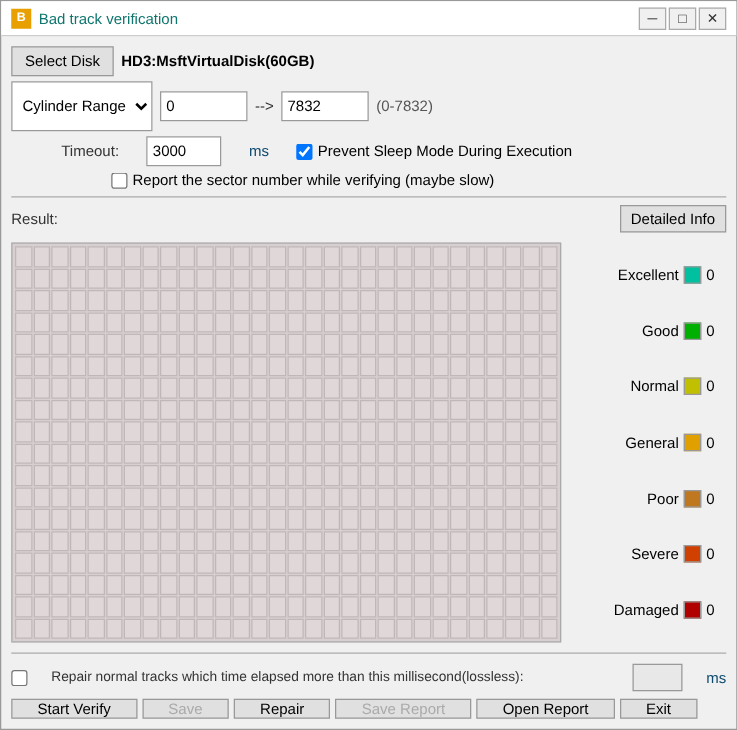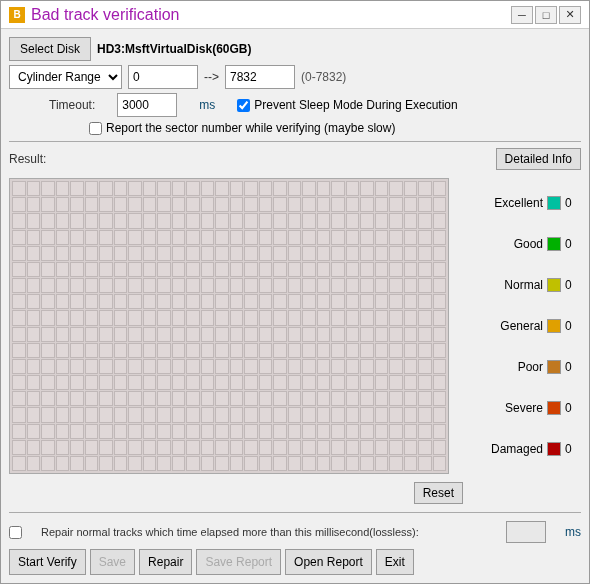--- a/index.html
+++ b/index.html
@@ -35,22 +35,22 @@
       background: #e8a000;
       display: inline-block;
       font-size: 10px;
       color: white;
       text-align: center;
       line-height: 16px;
       font-weight: bold;
     }
     .title-bar-text {
       flex: 1;
-      font-size: 16px;
-      color: #a21caf;
+      font-size: 12px;
+      color: #0f766e;
     }
     .title-bar-buttons {
       display: flex;
       gap: 2px;
     }
     .title-btn {
       width: 22px;
       height: 18px;
       background: #f0f0f0;
       border: 1px solid #aaa;
@@ -97,21 +97,21 @@
     .row2 {
       display: flex;
       align-items: center;
       gap: 6px;
     }
     .select-box {
       border: 1px solid #999;
       background: white;
       padding: 2px 4px;
       font-size: 12px;
-      height: 24px;
+      height: 40px;
       appearance: auto;
       cursor: pointer;
     }
     .text-input {
       border: 1px solid #999;
       background: white;
       padding: 2px 4px;
       font-size: 12px;
       height: 24px;
       width: 70px;
@@ -270,24 +270,24 @@
 
     .action-row {
       display: flex;
       gap: 4px;
       align-items: center;
       margin-top: 2px;
     }
     .action-btn {
       background: #e0e0e0;
       border: 1px solid #999;
-      padding: 4px 8px;
+      padding: 4px 20px;
       cursor: pointer;
       font-size: 12px;
-      height: 26px;
+      height: 16px;
       display: flex;
       align-items: center;
     }
     .action-btn.disabled {
       color: #aaa;
       cursor: default;
     }
     .action-btn.start {
       background: #e0e0e0;
     }
@@ -923,23 +923,20 @@
       <span class="legend-count">0</span>
     </div>
           <div class="legend-item">
       <span class="legend-label">Damaged</span>
       <div class="legend-color" style="background:#b00000;"></div>
       <span class="legend-count">0</span>
     </div>
         </div>
     </div>
 
-    <div class="reset-row">
-      <button class="btn-small">Reset</button>
-    </div>
 
     <hr class="divider2">
 
     <div class="bottom-row">
       <input type="checkbox" style="">
       <span class="repair-label">Repair normal tracks which time elapsed more than this millisecond(lossless):</span>
       <input type="text" class="ms-input" value="" style="">
       <span class="ms-label">ms</span>
     </div>
 

